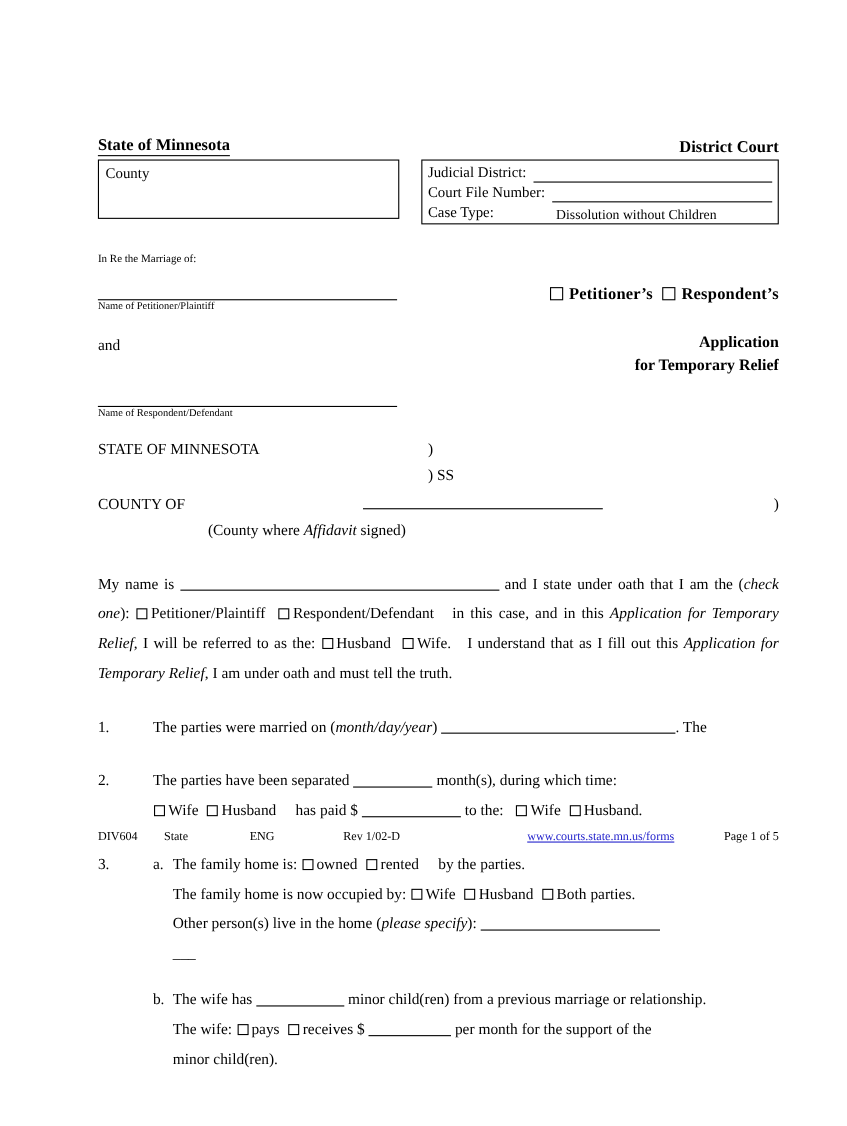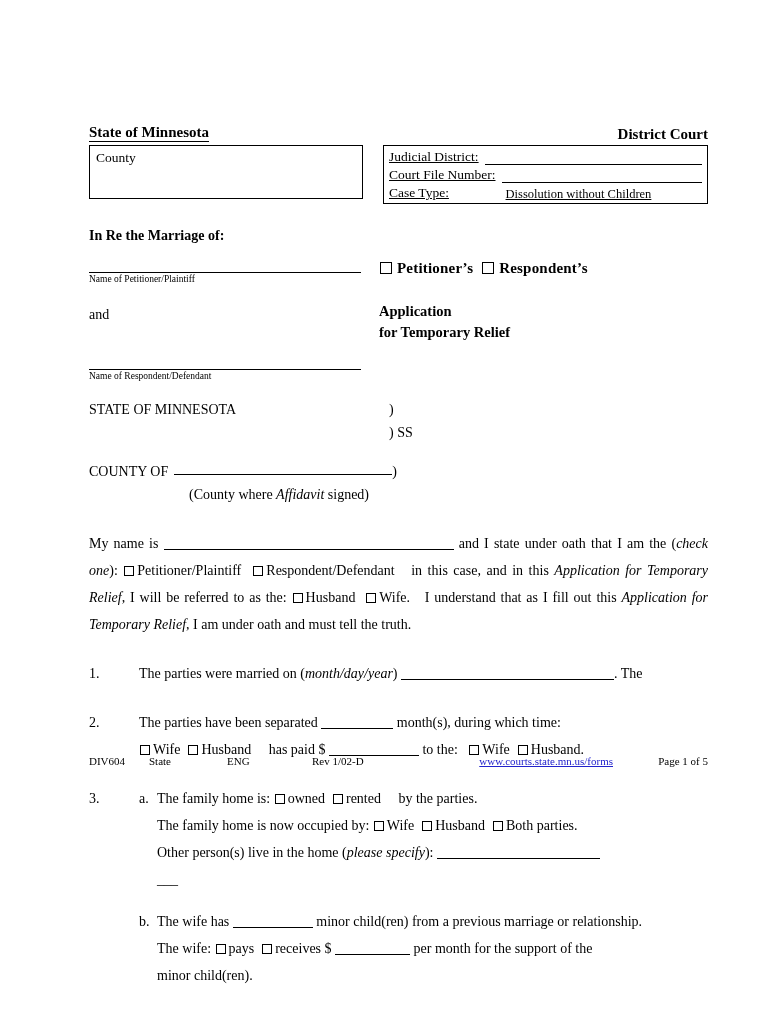--- a/index.html
+++ b/index.html
@@ -58,24 +58,23 @@
   }
   .judicial-box {
     width: 325px;
     border: 1.2px solid #000;
     box-sizing: border-box;
     padding: 2px 5px 1px 5px;
     font-size: 13.5px;
   }
   .jline {
     display: flex;
-    align-items: center;
+    align-items: flex-end;
     line-height: 18px;
     height: 18px;
-    text-decoration: underline;
   }
   .jlabel { white-space: nowrap; }
   .jfill {
     flex: 1;
     border-bottom: 1px solid #000;
     margin-left: 6px;
     height: 15px;
     text-align: center;
     font-size: 12.5px;
     line-height: 16px;
@@ -83,27 +82,26 @@
   .jfill.plain { border-bottom: none; }
   .mid {
     display: flex;
     margin-top: 22px;
   }
   .mid-left {
     width: 290px;
   }
   .mid-right {
     flex: 1;
-    text-align: left;
+    text-align: right;
     padding-top: 34px;
   }
   .inre {
-    font-size: 14px;
+    font-size: 10px;
     line-height: 20px;
-    font-weight: bold;
   }
   .sigline {
     border-bottom: 1px solid #000;
     width: 272px;
     height: 26px;
   }
   .caption {
     font-size: 9.5px;
     line-height: 11px;
     margin-top: 1px;
@@ -148,21 +146,22 @@
   .ss-row { display: flex; }
   .ss-label { width: 300px; }
   .ss-paren { width: 22px; }
   .ul {
     display: inline-block;
     border-bottom: 1px solid #000;
     height: 14px;
     vertical-align: -2px;
   }
   .county-of-line {
-    margin-top: 16px;
+    margin-top: 4px;
+    justify-content: space-between;
   }
   .county-note {
     margin-left: 100px;
     font-size: 14px;
   }
   .para {
     font-size: 14px;
     line-height: 27px;
     text-align: justify;
     margin-top: 24px;

